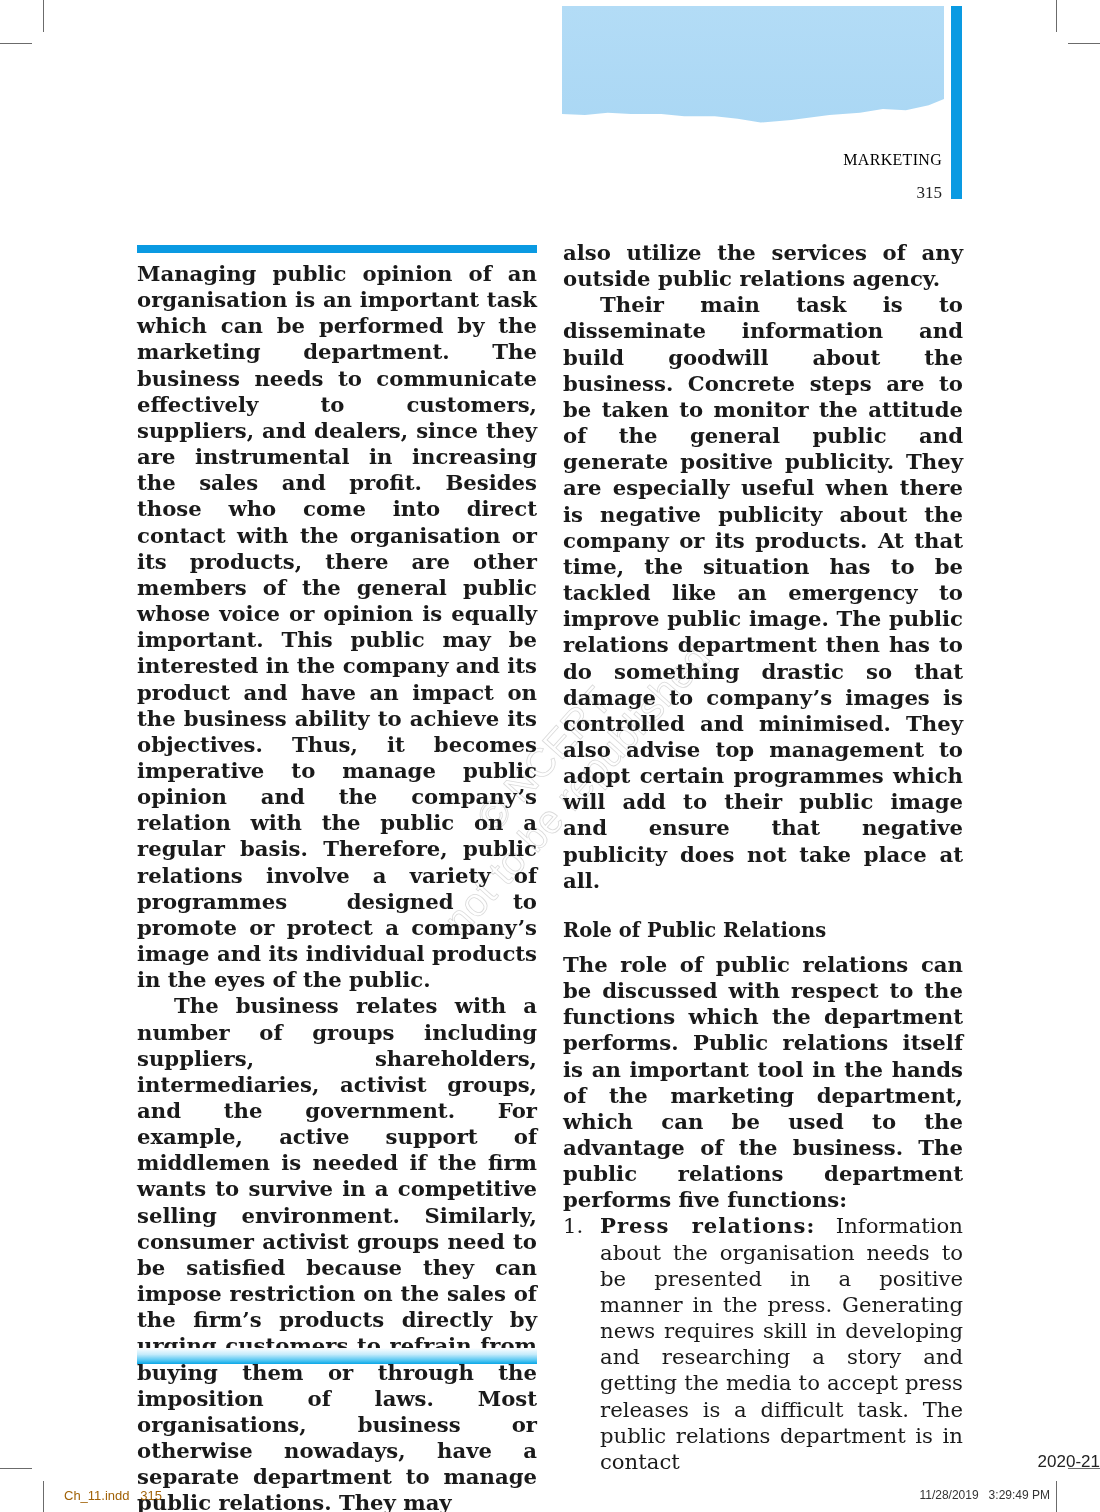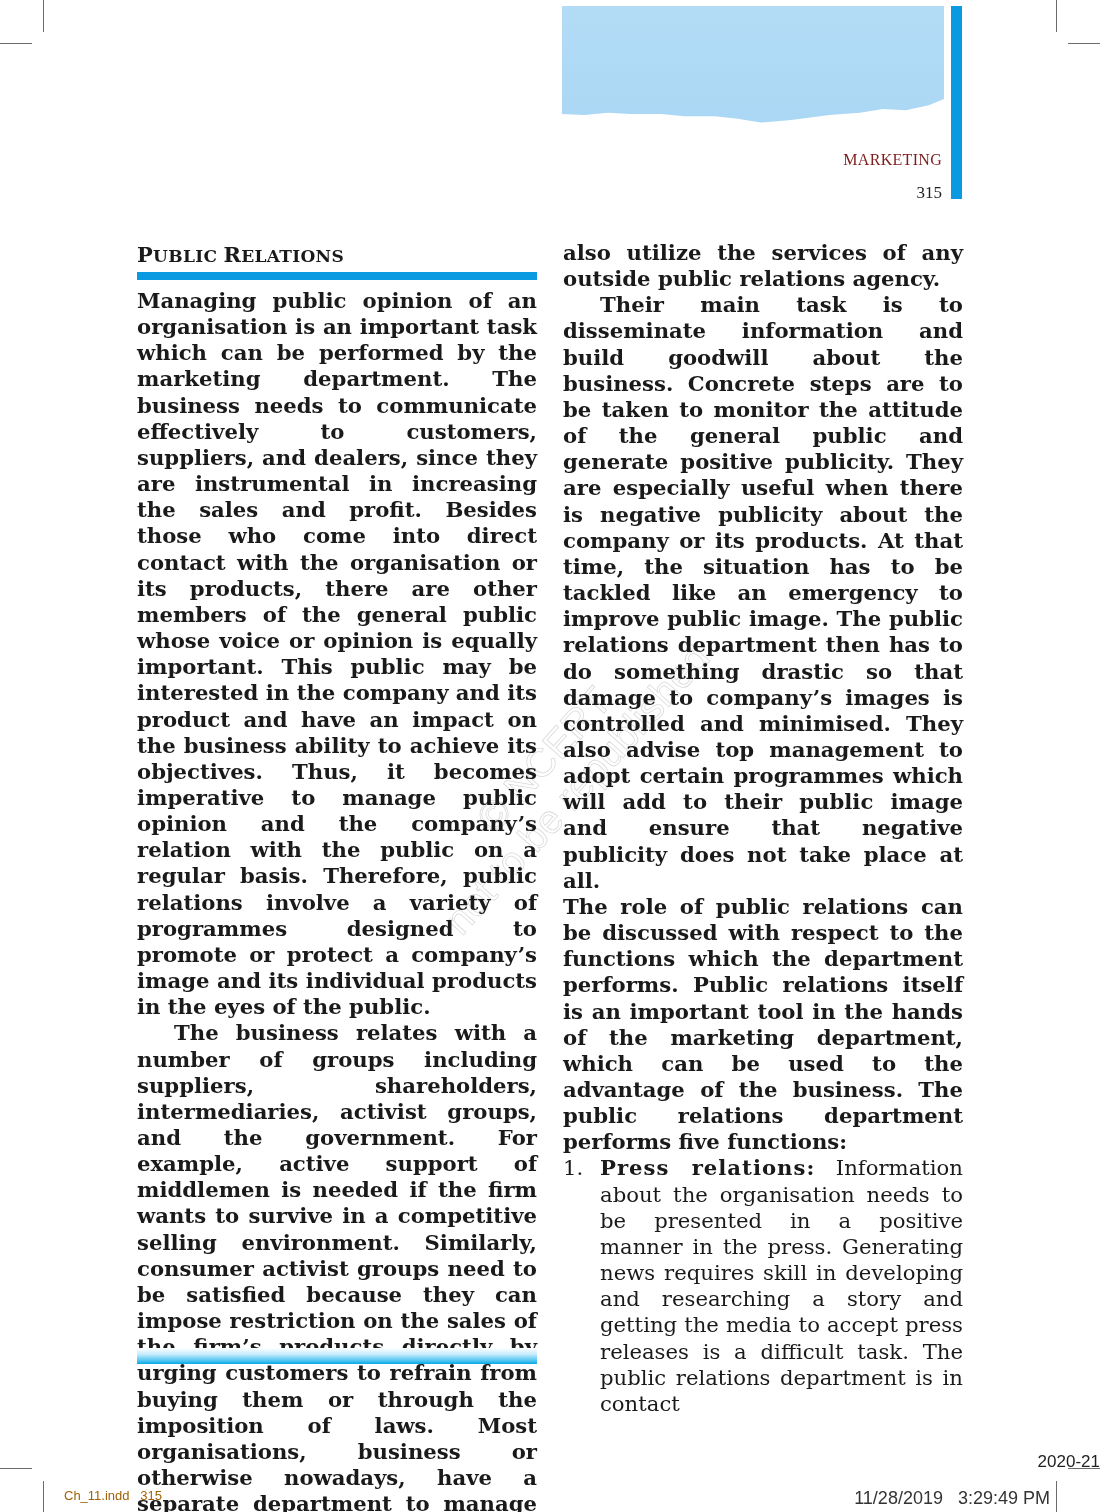--- a/index.html
+++ b/index.html
@@ -8,21 +8,21 @@
     background: #ffffff; color: #1a1a1a;
     font-family: "DejaVu Serif", "Liberation Serif", serif;
   }
   .crop { position: absolute; background: #6b6b6b; }
   .header-tear {
     position: absolute; left: 562px; top: 6px; width: 382px; height: 124px;
     background: linear-gradient(180deg, #b3dcf6 0%, #aad7f4 100%);
     clip-path: polygon(0 0, 100% 0, 100% 75%, 96% 80%, 90% 84%, 84% 83%, 78% 86%, 70% 88%, 60% 92%, 52% 94%, 46% 91%, 40% 89%, 32% 89%, 26% 87%, 18% 87%, 12% 86%, 6% 88%, 0 87%);
   }
   .header-bar { position: absolute; left: 951px; top: 6px; width: 11px; height: 193px; background: #0a9ae2; }
-  .running-head { position: absolute; right: 158px; top: 151px; font-family: "Liberation Serif", serif; font-size: 16px; letter-spacing: 0.3px; color: #7f1d1d; margin-left: 41px; }
+  .running-head { position: absolute; right: 158px; top: 151px; font-family: "Liberation Serif", serif; font-size: 16px; letter-spacing: 0.3px; color: #000000; margin-left: 41px; }
   .page-num { position: absolute; right: 158px; top: 183px; font-family: Liberation Serif, serif; font-size: 17px; color: #222; }
 
   .col { position: absolute; top: 240px; width: 400px; font-size: 21.2px; line-height: 26.15px; }
   .col-left { left: 137px; }
   .col-right { left: 563px; }
   .col p { margin: 0; text-align: justify; font-weight: bold; }
   .indent { text-indent: 37px; }
 
   .sec-title { font-family: "DejaVu Serif", serif; font-weight: bold; font-size: 17px; letter-spacing: 0.3px; margin: 4px 0 0 0; line-height: 22px; }
   .sec-title .big { font-size: 21px; }
@@ -34,21 +34,21 @@
   .list-num { width: 37px; flex: none; }
   .list-body { flex: 1; text-align: justify; }
   .list-body b { letter-spacing: 1px; }
 
   .bottom-rule {
     position: absolute; left: 137px; top: 1348px; width: 400px; height: 16px;
     background: linear-gradient(180deg, #ffffff 0%, #c5ebfb 40%, #4cc4f2 80%, #0aa6e6 100%);
   }
   .year { position: absolute; left: 0; width: 1100px; top: 1452px; text-align: right; font-family: "Liberation Sans", sans-serif; font-size: 17px; color: #222; }
   .slug-left { position: absolute; left: 64px; top: 1488px; font-family: "Liberation Sans", sans-serif; font-size: 13px; color: #a16207; }
-  .slug-right { position: absolute; right: 50px; top: 1488px; font-family: "Liberation Sans", sans-serif; font-size: 18px; color: #333; }
+  .slug-right { position: absolute; right: 50px; top: 1488px; font-family: "Liberation Sans", sans-serif; font-size: 12px; color: #333; }
 
   .watermark {
     position: absolute; left: 330px; top: 730px; width: 460px;
     transform: rotate(-48deg); transform-origin: center;
     font-family: "Liberation Sans", sans-serif; font-size: 40px; line-height: 44px;
     color: transparent; -webkit-text-stroke: 0.8px rgba(150,150,150,0.35);
     text-align: center; pointer-events: none;
   }
 </style>
 </head>
@@ -67,31 +67,29 @@
 <div class="header-bar"></div>
 <div class="running-head">MARKETING</div>
 <div class="page-num">315</div>
 
 <div class="watermark">
   <div>© NCERT</div>
   <div>not to be republished</div>
 </div>
 
 <div class="col col-left">
-  <h2 class="sec-title">
-    <span class="big">P</span><span>UBLIC </span><span class="big">R</span><span>ELATIONS</span>
-  </h2>
   <div class="title-rule"></div>
   <p>Managing public opinion of an organisation is an important task which can be performed by the marketing department. The business needs to communicate effectively to customers, suppliers, and dealers, since they are instrumental in increasing the sales and profit. Besides those who come into direct contact with the organisation or its products, there are other members of the general public whose voice or opinion is equally important. This public may be interested in the company and its product and have an impact on the business ability to achieve its objectives. Thus, it becomes imperative to manage public opinion and the company’s relation with the public on a regular basis. Therefore, public relations involve a variety of programmes designed to promote or protect a company’s image and its individual products in the eyes of the public.</p>
   <p class="indent">The business relates with a number of groups including suppliers, shareholders, intermediaries, activist groups, and the government. For example, active support of middlemen is needed if the firm wants to survive in a competitive selling environment. Similarly, consumer activist groups need to be satisfied because they can impose restriction on the sales of the firm’s products directly by urging customers to refrain from buying them or through the imposition of laws. Most organisations, business or otherwise nowadays, have a separate department to manage public relations. They may</p>
 </div>
 
 <div class="col col-right">
   <p>also utilize the services of any outside public relations agency.</p>
   <p class="indent">Their main task is to disseminate information and build goodwill about the business. Concrete steps are to be taken to monitor the attitude of the general public and generate positive publicity. They are especially useful when there is negative publicity about the company or its products. At that time, the situation has to be tackled like an emergency to improve public image. The public relations department then has to do something drastic so that damage to company’s images is controlled and minimised. They also advise top management to adopt certain programmes which will add to their public image and ensure that negative publicity does not take place at all.</p>
+  <h3 class="sub-title">Role of Public Relations</h3>
   <p>The role of public relations can be discussed with respect to the functions which the department performs. Public relations itself is an important tool in the hands of the marketing department, which can be used to the advantage of the business. The public relations department performs five functions:</p>
   <div class="list-item">
     <span class="list-num">1.</span>
     <span class="list-body"><b>Press relations:</b><span> Information about the organisation needs to be presented in a positive manner in the press. Generating news requires skill in developing and researching a story and getting the media to accept press releases is a difficult task. The public relations department is in contact</span></span>
   </div>
 </div>
 
 <div class="bottom-rule"></div>
 
 <div class="year">2020-21</div>

